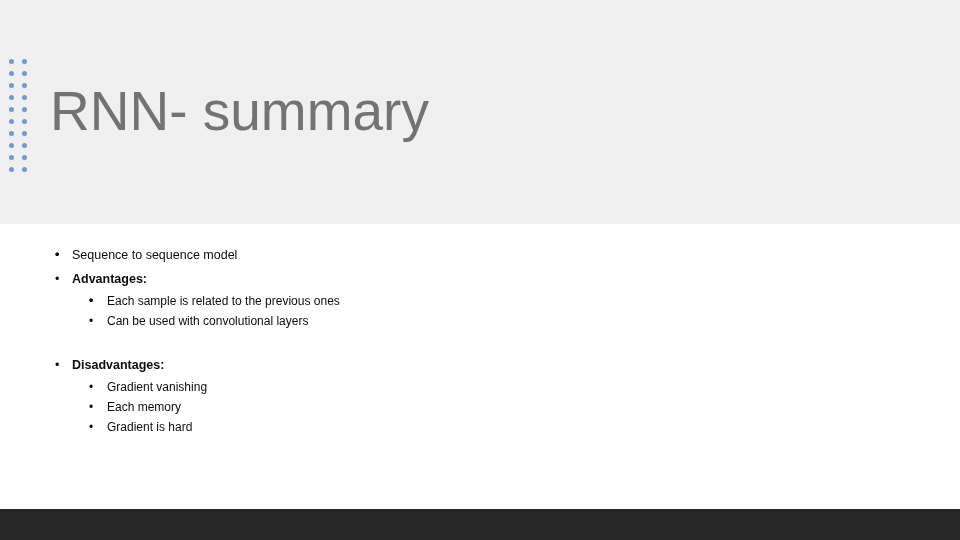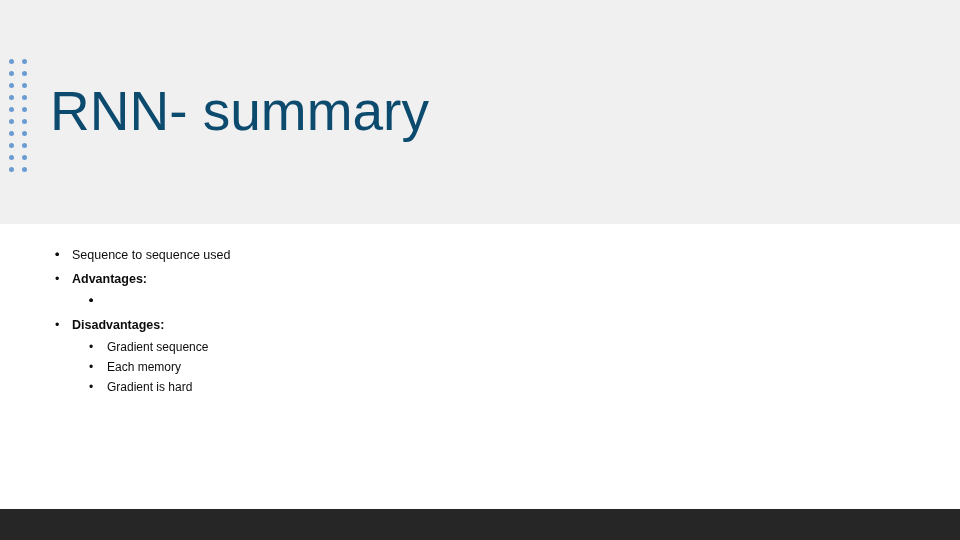--- a/index.html
+++ b/index.html
@@ -50,21 +50,21 @@
 
   
   .slide-title {
     position: absolute;
     left: 50px;
     top: 80px;
     width: 800px;
     font-size: 55px;
     font-weight: 300;
     line-height: 1.15;
-    color: #0c4a6e;
+    color: #737373;
     letter-spacing: 0px;
     white-space: pre;
   }
 
   
   .body-content {
     position: absolute;
     left: 0;
     top: 243px;
     width: 860px;
@@ -155,28 +155,28 @@
       <span class="dot" style="background: rgb(106, 155, 209);"></span>
       <span class="dot" style="background: rgb(106, 155, 209);"></span>
       <span class="dot" style="background: rgb(106, 155, 209);"></span>
     </div>
 
   <div class="slide-title">RNN- summary</div>
 
   <div class="body-content">
     <ul class="level1">
         <li class="l1"><span class="bullet-mark">•</span></li>
-        <li class="l1"><span class="bullet-mark">•</span><span class="label">Sequence to sequence used</span></li>
+        <li class="l1"><span class="bullet-mark">•</span><span class="label">Sequence to sequence model</span></li>
         <li class="l1 bold"><span class="bullet-mark">•</span><span class="label">Advantages:</span></li>
         <li class="l2"><span class="bullet-mark">•</span></li>
-        <li class="l2"><span class="bullet-mark">•</span></li>
-        <li class="l2"><span class="bullet-mark">•</span></li>
+        <li class="l2"><span class="bullet-mark">•</span><span class="label">Each sample is related to the previous ones</span></li>
+        <li class="l2"><span class="bullet-mark">•</span><span class="label">Can be used with convolutional layers</span></li>
         <li class="group-gap"></li>
         <li class="l1 bold"><span class="bullet-mark">•</span><span class="label">Disadvantages:</span></li>
-        <li class="l2"><span class="bullet-mark">•</span><span class="label">Gradient sequence</span></li>
+        <li class="l2"><span class="bullet-mark">•</span><span class="label">Gradient vanishing</span></li>
         <li class="l2"><span class="bullet-mark">•</span><span class="label">Each memory</span></li>
         <li class="l2"><span class="bullet-mark">•</span><span class="label">Gradient is hard</span></li>
       </ul>
   </div>
 
   <div class="footer-bar"></div>
 
 </div>
 
 </body></html>

